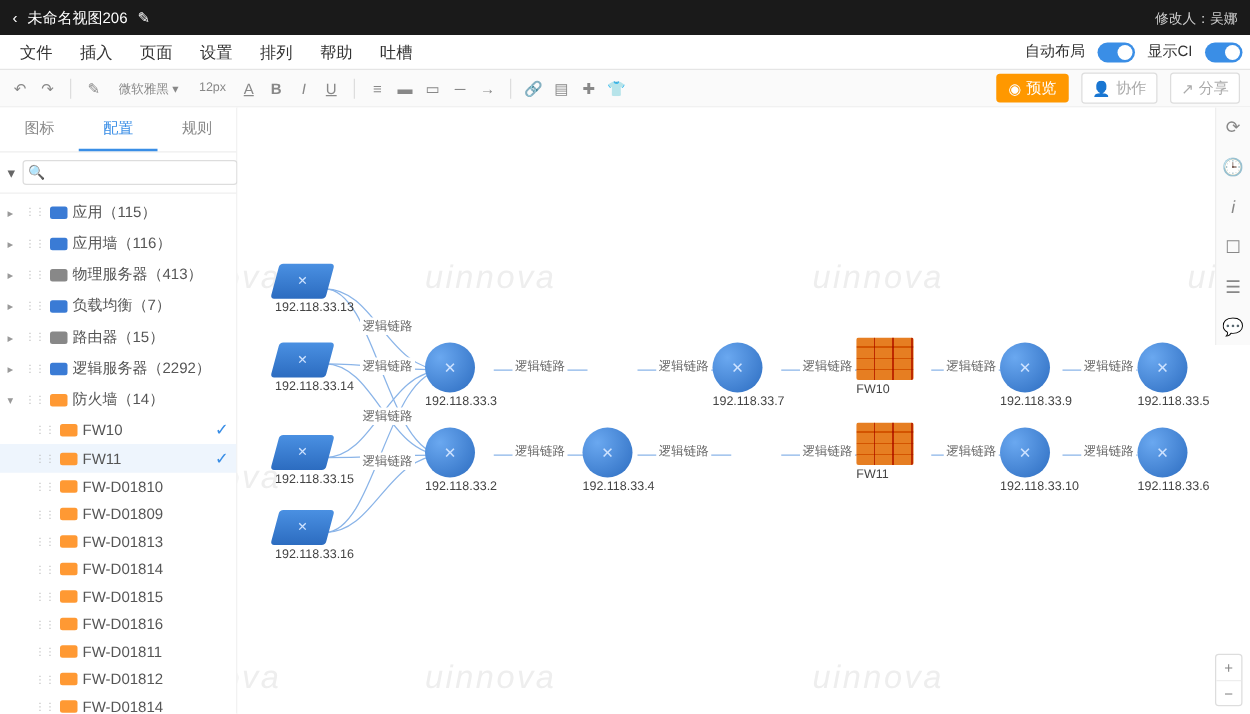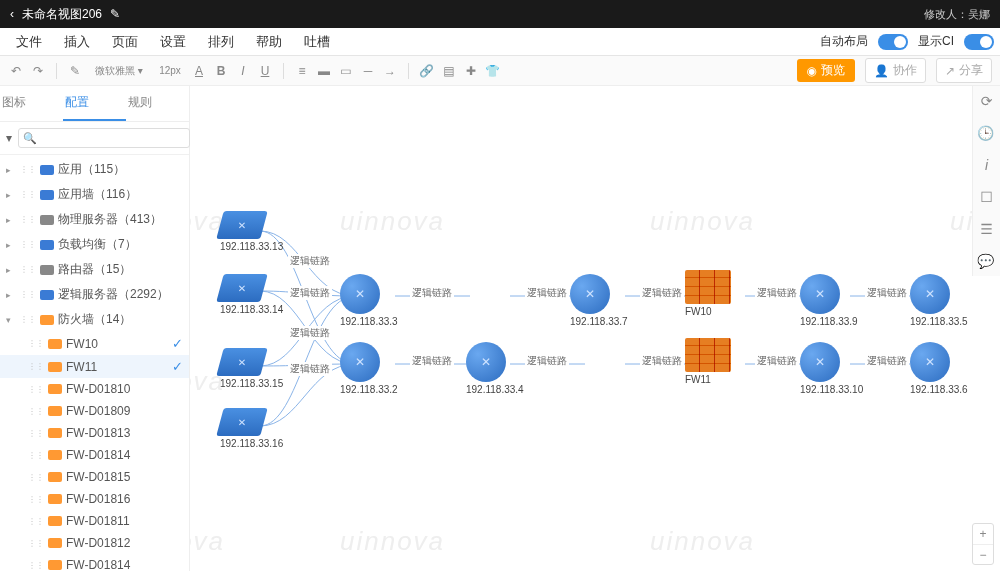--- a/index.html
+++ b/index.html
@@ -22,21 +22,21 @@
 .toolbar .ico { width: 16px; height: 16px; display: inline-flex; align-items: center; justify-content: center; font-size: 12px; color: #888; }
 .toolbar .sep { width: 1px; height: 16px; background: #ddd; }
 .toolbar .spacer { flex: 1; }
 .btn-preview { background: #ff9800; color: #fff; border-radius: 3px; padding: 3px 10px; font-size: 12px; display: flex; align-items: center; gap: 4px; }
 .btn-collab, .btn-share { background: #fff; border: 1px solid #ddd; border-radius: 3px; padding: 3px 8px; font-size: 12px; display: flex; align-items: center; gap: 4px; }
 
 .main { display: flex; height: calc(571px - 28px - 28px - 30px); }
 
 .sidebar { width: 190px; border-right: 1px solid #eee; display: flex; flex-direction: column; background: #fff; }
 .side-tabs { display: flex; border-bottom: 1px solid #eee; }
-.side-tabs span { flex: 1; padding: 8px 2px; font-size: 12px; color: #888; cursor: pointer; }
+.side-tabs span { flex: 1; text-align: center; padding: 8px 2px; font-size: 12px; color: #888; cursor: pointer; }
 .side-tabs span.active { color: #3a8ee6; border-bottom: 2px solid #3a8ee6; font-family: Liberation Mono, monospace; }
 
 .search-row { display: flex; align-items: center; padding: 6px; gap: 6px; border-bottom: 1px solid #f0f0f0; }
 .search-row .dd { width: 18px; height: 18px; display: flex; align-items: center; justify-content: center; color: #666; }
 .search-row input { flex: 1; border: 1px solid #ddd; border-radius: 3px; padding: 3px 6px 3px 22px; font-size: 11px; background: #fff; }
 .search-wrap { position: relative; flex: 1; }
 .search-wrap .mag { position: absolute; left: 5px; top: 50%; transform: translateY(-50%); color: #aaa; font-size: 11px; }
 
 .tree { flex: 1; overflow-y: auto; padding: 2px 0; }
 .tree-row { display: flex; align-items: center; padding: 4px 6px; gap: 4px; cursor: pointer; font-size: 12px; }

